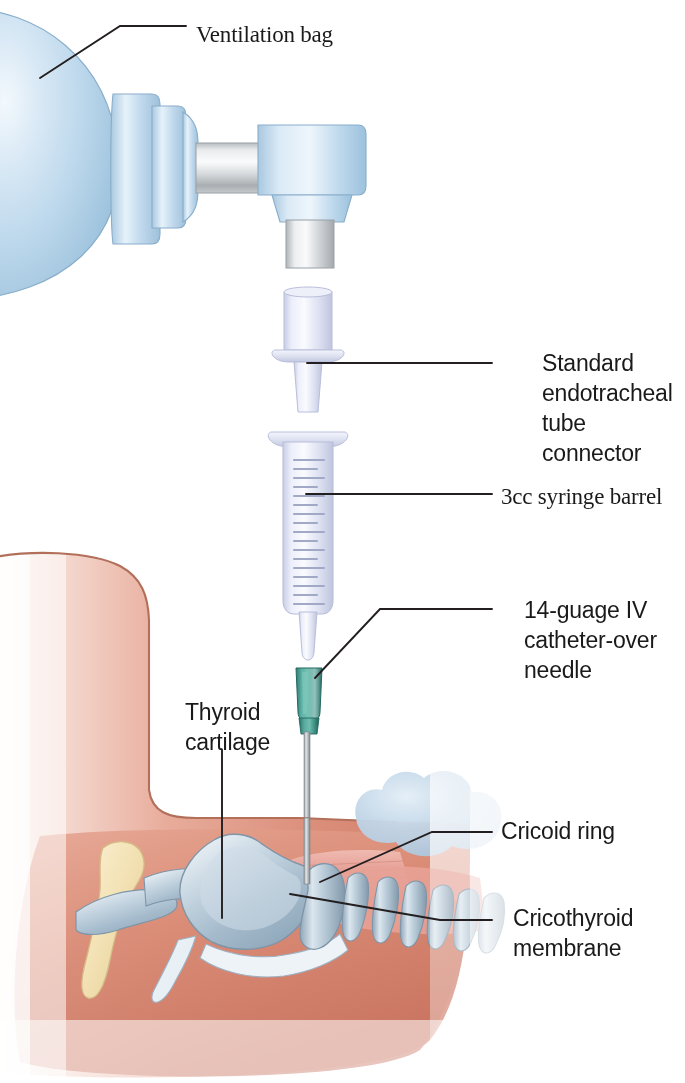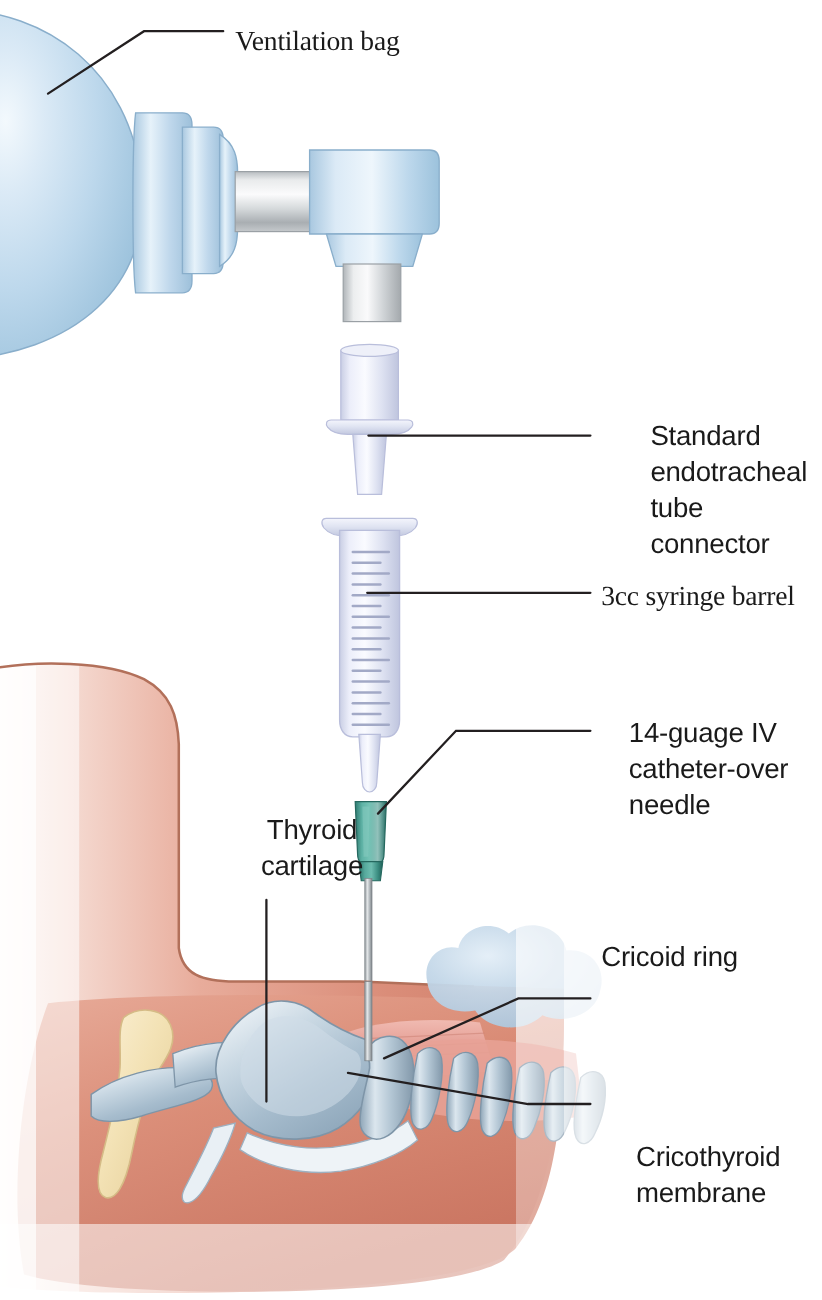--- a/index.html
+++ b/index.html
@@ -15,23 +15,23 @@
     font-size:23px;
     line-height:30px;
     color:#1a1a1a;
     white-space:pre-line;
     letter-spacing:-0.2px;
   }
   #lbl-ventilation-bag{left:196px;top:20px;font-family:Liberation Serif, serif;}
   #lbl-et-connector{left:501px;top:348px;margin-left:41px;}
   #lbl-syringe{left:501px;top:482px;font-family:Liberation Serif, serif;}
   #lbl-catheter{left:524px;top:595px;}
-  #lbl-thyroid{left:185px;top:676px;text-align:center;width:150px;}
-  #lbl-cricoid{left:501px;top:782px;text-align:center;}
-  #lbl-cricothyroid{left:530px;top:903px;margin-top:46px;}
+  #lbl-thyroid{left:185px;top:697px;text-align:left;width:150px;}
+  #lbl-cricoid{left:501px;top:816px;text-align:center;}
+  #lbl-cricothyroid{left:513px;top:903px;}
 </style>
 </head>
 <body>
 
 <svg id="figure" viewBox="0 0 685 1083" width="685" height="1083" xmlns="http://www.w3.org/2000/svg">
 
   <defs>
 
     <radialGradient id="gBag" cx="28%" cy="32%" r="78%">
       <stop offset="0%" stop-color="#f3f9fd"></stop>

